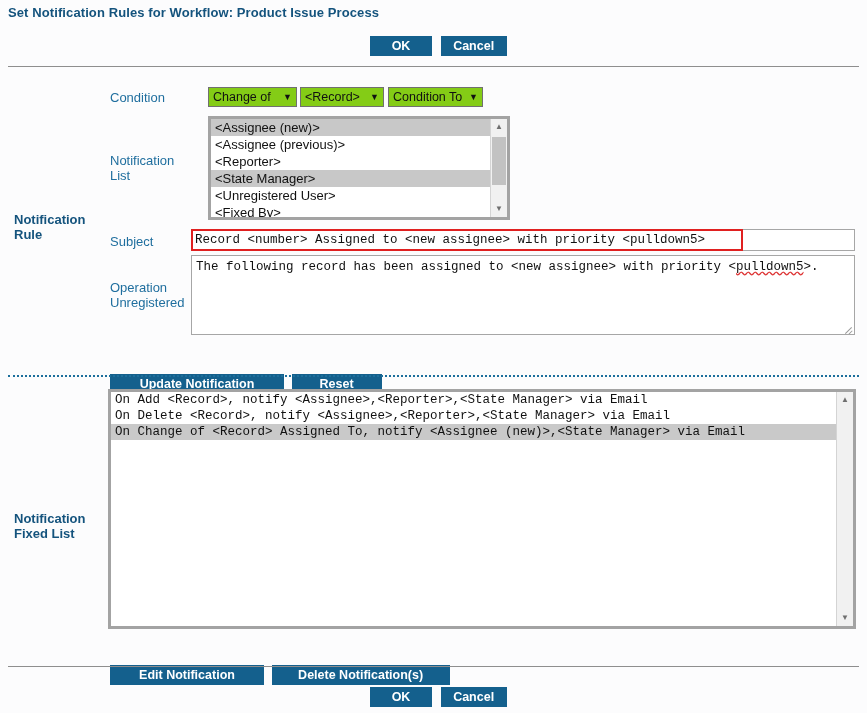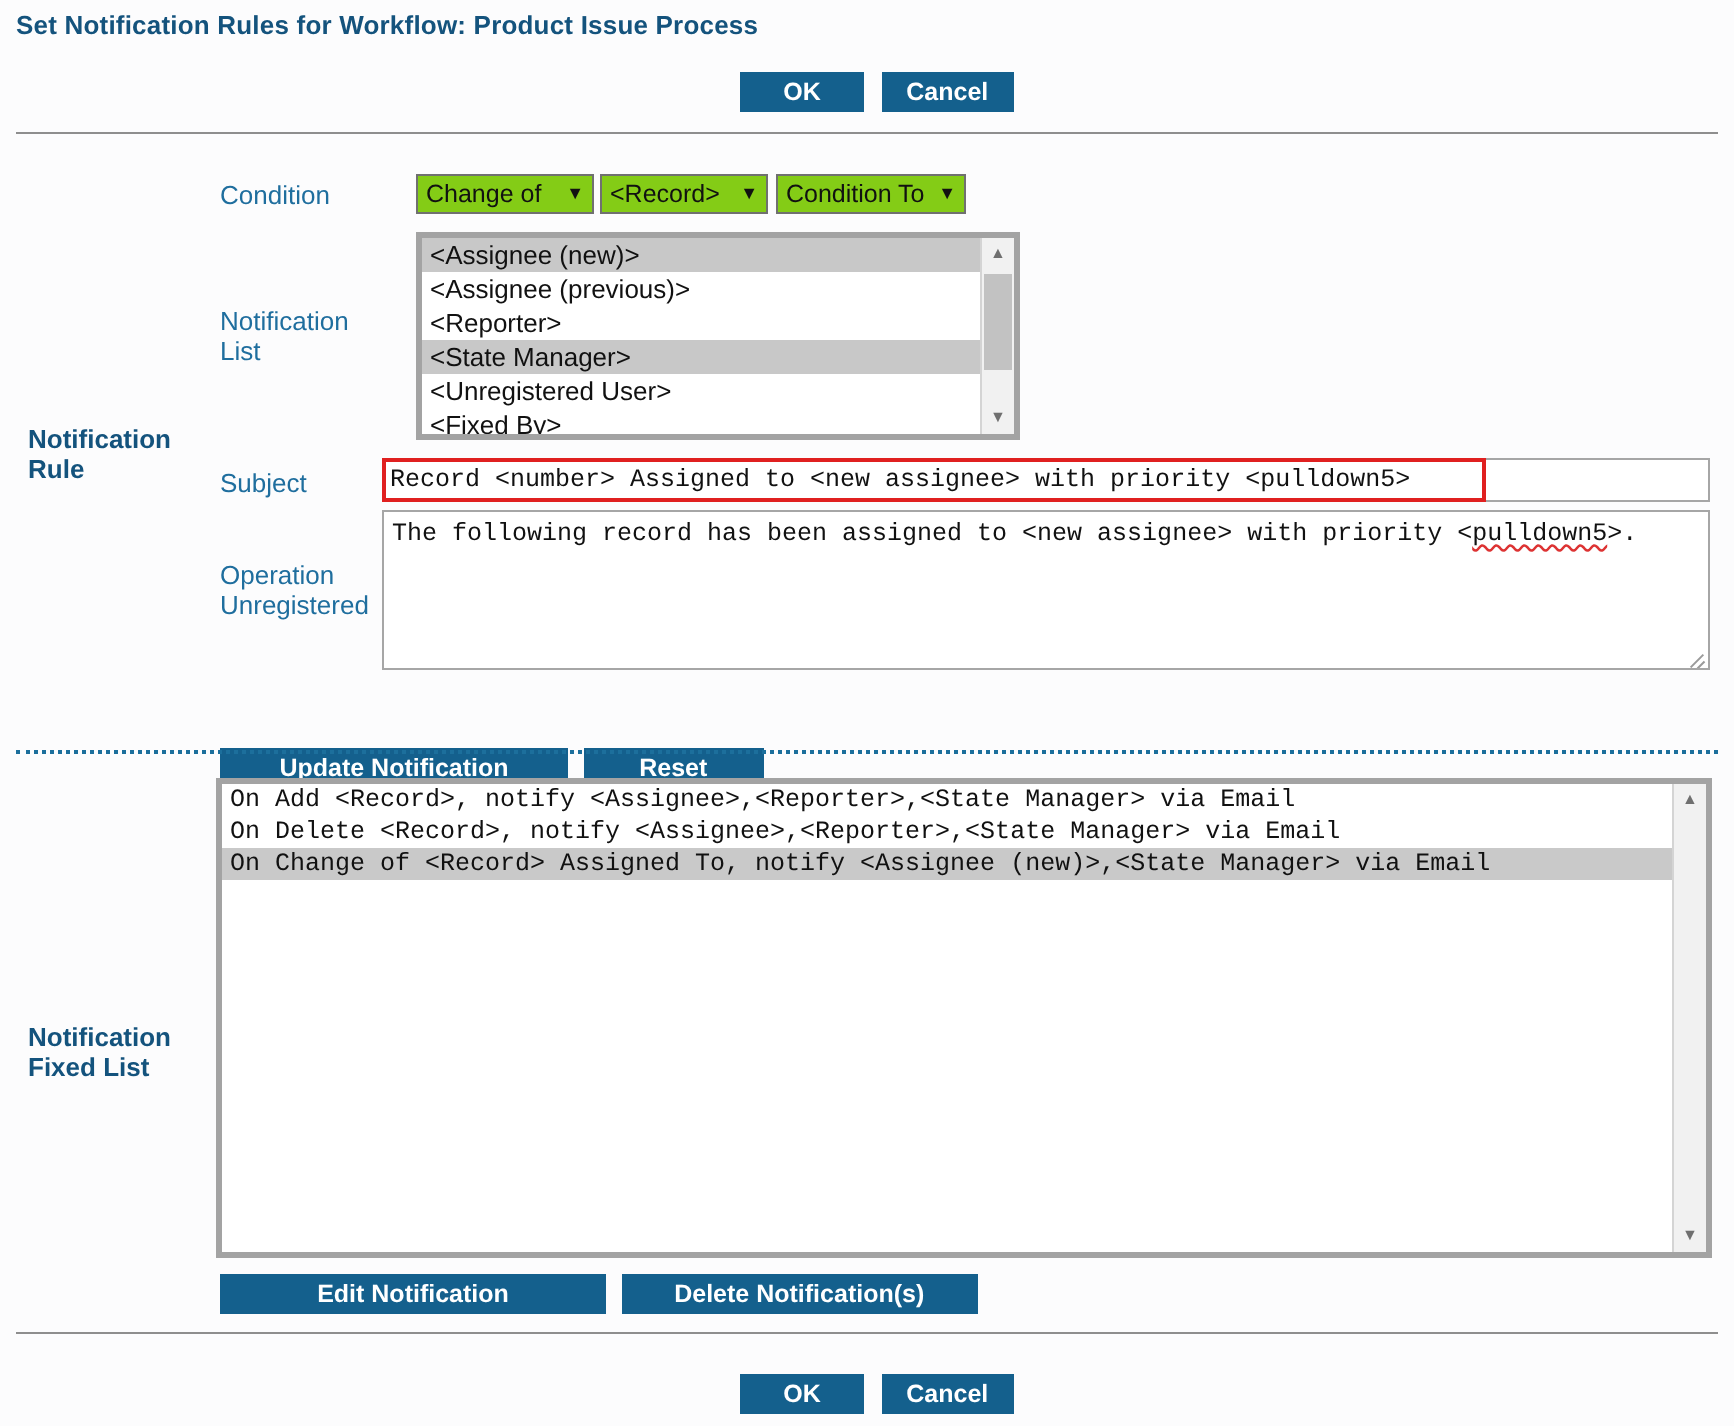--- a/index.html
+++ b/index.html
@@ -322,21 +322,21 @@
     <div class="opt-mono">On Delete &lt;Record&gt;, notify &lt;Assignee&gt;,&lt;Reporter&gt;,&lt;State Manager&gt; via Email</div>
     <div class="opt-mono sel-item">On Change of &lt;Record&gt; Assigned To, notify &lt;Assignee (new)&gt;,&lt;State Manager&gt; via Email</div>
   </div>
   <div class="sbar">
     <div class="sbar-arrow up">▲</div>
     <div class="sbar-arrow down">▼</div>
   </div>
 </div>
 
 <div class="btnrow" style="left:110px; top:637px;">
-  <button class="btn" style="width:193px;">Edit Notification</button>
+  <button class="btn" style="width:154px;margin-top:28px;">Edit Notification</button>
   <button class="btn" style="width:178px; margin-left:4px;">Delete Notification(s)</button>
 </div>
 
 <div class="sep-solid" style="top:666px;"></div>
 
 <div class="btnrow" style="left:370px; top:687px;">
   <button class="btn" style="width:62px;">OK</button>
   <button class="btn" style="width:66px; margin-left:5px;">Cancel</button>
 </div>
 

